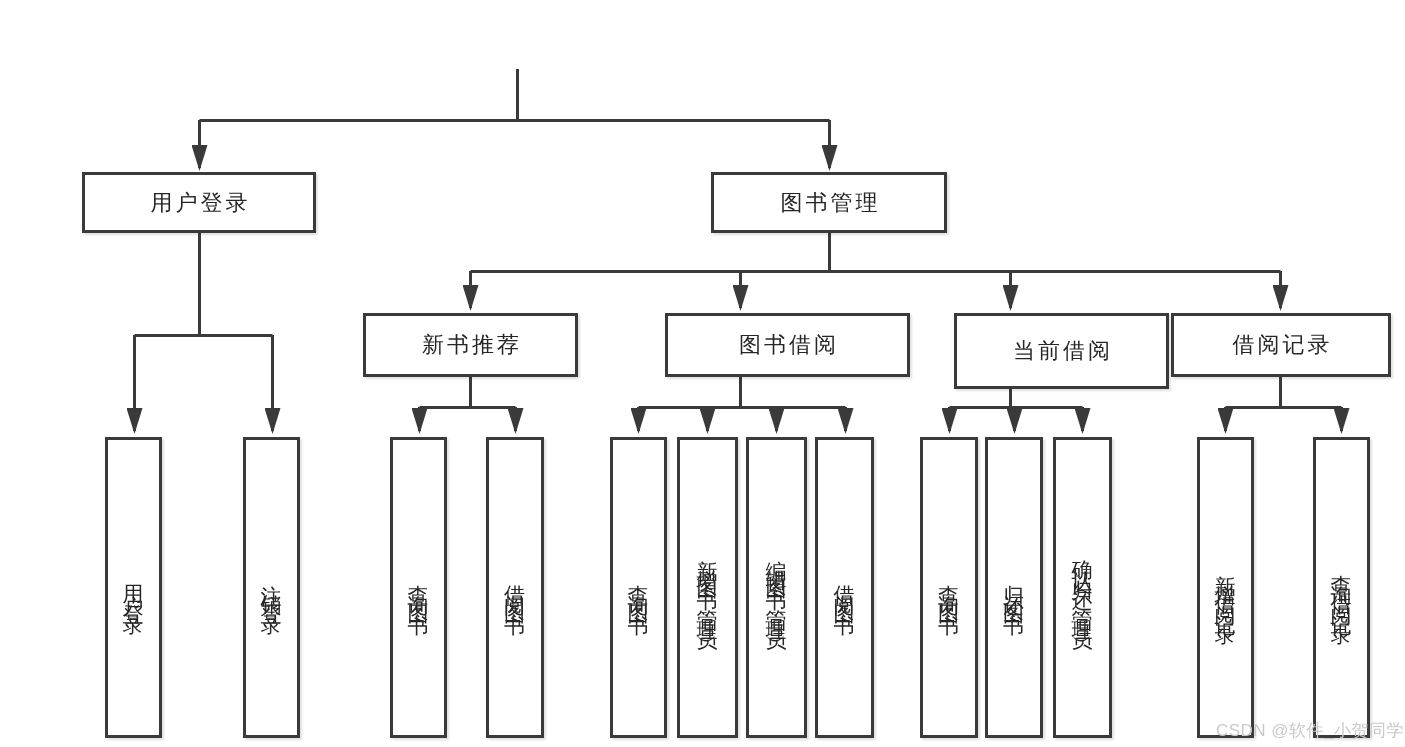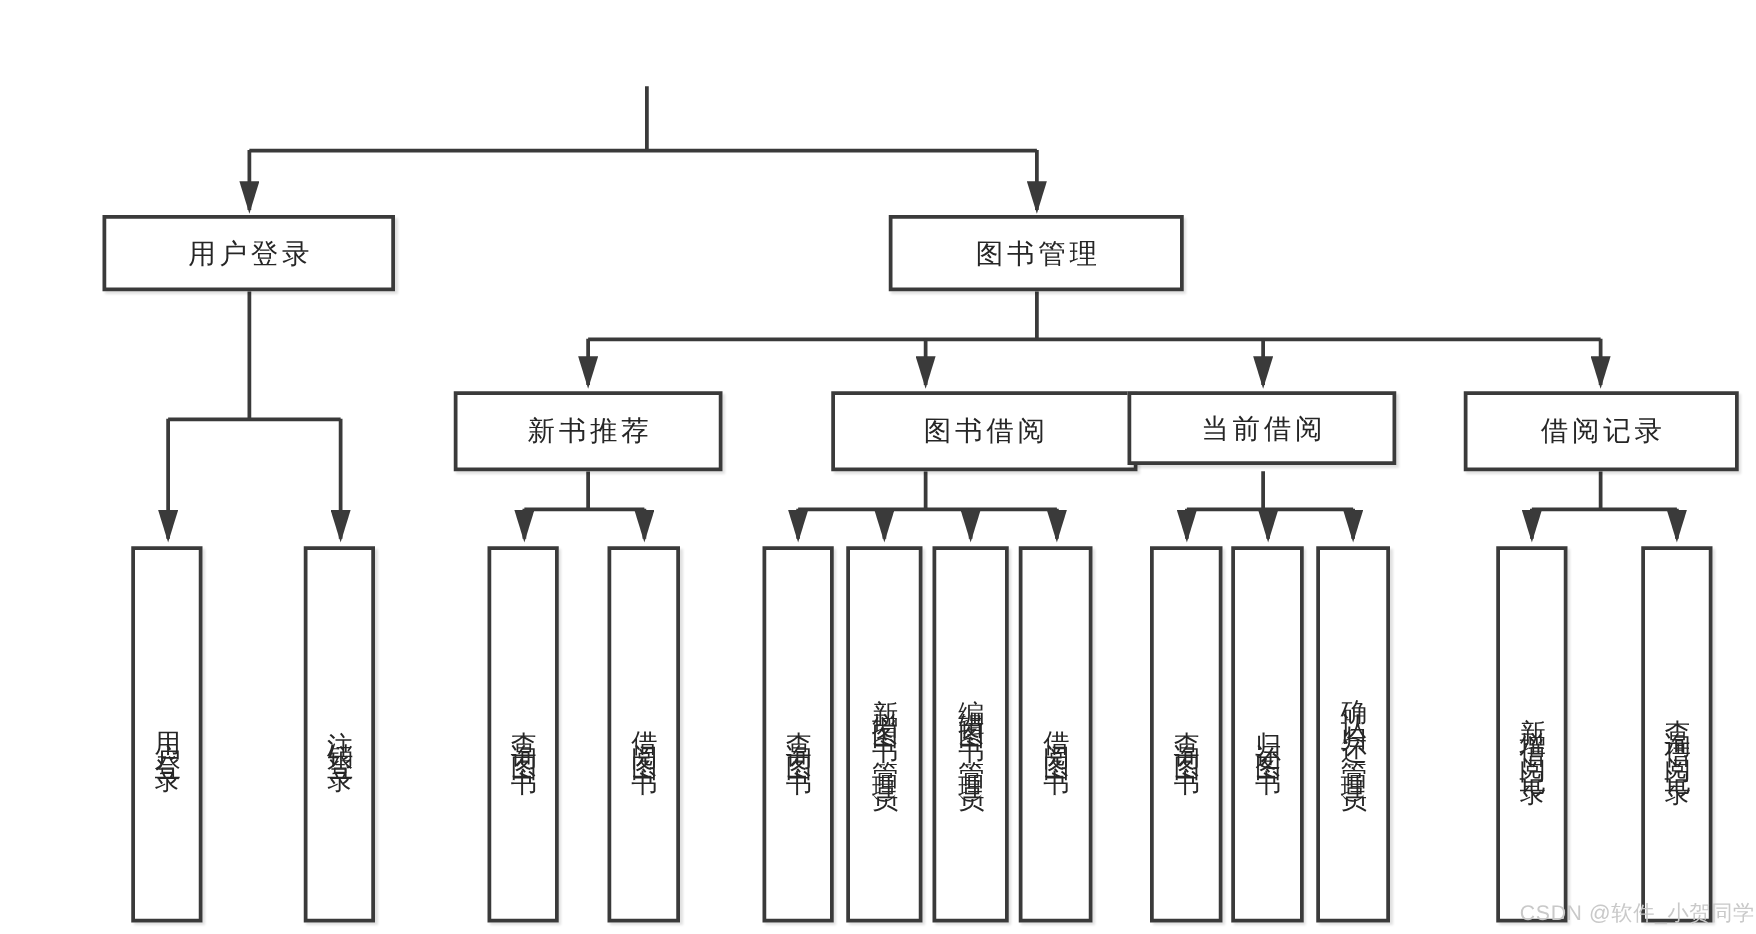--- a/index.html
+++ b/index.html
@@ -95,21 +95,21 @@
   <div class="node" style="left:363px;top:313px;width:215px;height:64px;">
     <span class="hlabel">新书推荐</span>
   </div>
 
   <div class="node" style="left:711px;top:172px;width:236px;height:61px;">
     <span class="hlabel">图书管理</span>
   </div>
   <div class="node" style="left:633px;top:313px;width:245px;height:64px;margin-left:32px;">
     <span class="hlabel">图书借阅</span>
   </div>
-  <div class="node" style="left:902px;top:313px;width:215px;height:59px;justify-content:center;">
+  <div class="node" style="left:954px;top:313px;width:215px;height:76px;justify-content:center;">
     <span class="hlabel">当前借阅</span>
   </div>
   <div class="node" style="left:1171px;top:313px;width:220px;height:64px;">
     <span class="hlabel">借阅记录</span>
   </div>
 
   <div class="node" style="left:105px;top:437px;width:57px;height:301px;">
     <span class="vlabel">用户登录</span>
   </div>
   <div class="node" style="left:243px;top:437px;width:57px;height:301px;">

